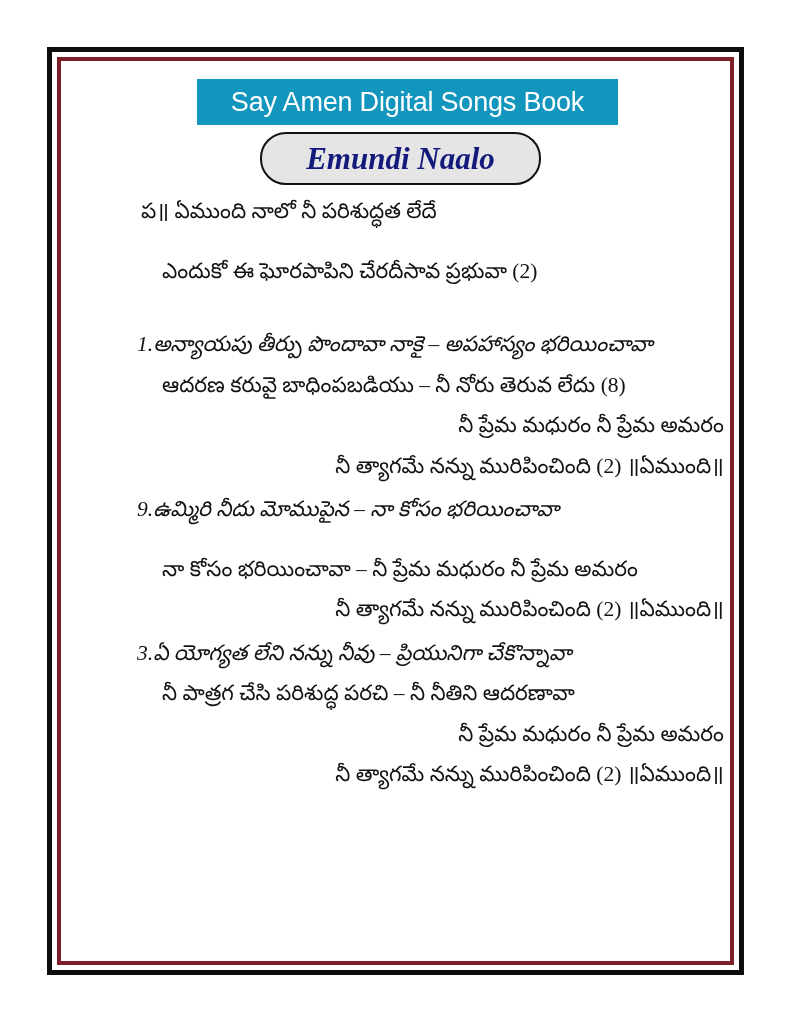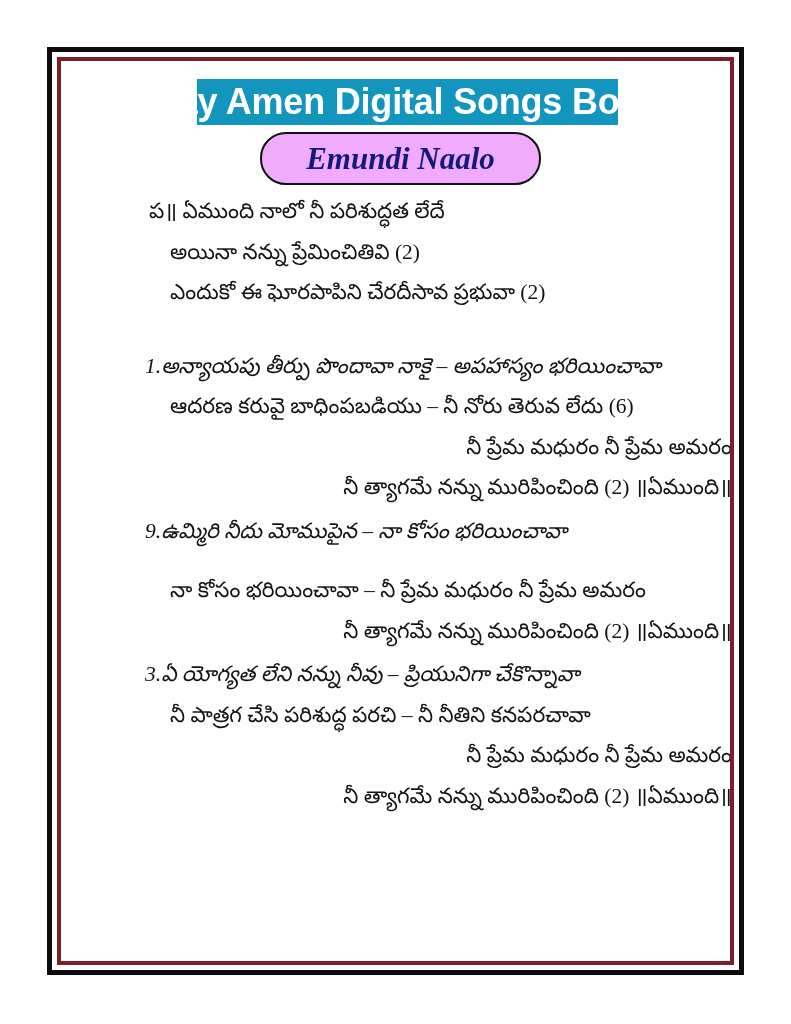--- a/index.html
+++ b/index.html
@@ -60,54 +60,54 @@
     width: 421px;
     height: 46px;
     background: #1396be;
     display: flex;
     align-items: center;
     justify-content: center;
   }
   .banner-text {
     color: #ffffff;
     font-family: "Liberation Sans", sans-serif;
-    font-size: 36px;
-    font-weight: bold;
+    font-size: 27px;
+    font-weight: normal;
     letter-spacing: -0.2px;
     white-space: nowrap;
   }
 
   
   .title-badge {
     position: absolute;
     left: 199px;
     top: 71px;
     width: 281px;
     height: 53px;
-    background: #f0abfc;
+    background: #e5e5e5;
     border: 2px solid #121212;
     border-radius: 26px;
     display: flex;
     align-items: center;
     justify-content: center;
     box-sizing: border-box;
   }
   .title-badge-text {
     color: #131a7c;
     font-family: "Liberation Serif", serif;
     font-size: 31px;
     font-weight: bold;
     font-style: italic;
     white-space: nowrap;
   }
 
   
   .lyrics {
     position: absolute;
-    left: 16px;
+    left: 8px;
     top: 140px;
     width: 100%;
     box-sizing: border-box;
     padding: 0 14px 0 14px;
   }
   .line {
     font-family: "Liberation Serif", "DejaVu Serif", serif;
     font-size: 21.5px;
     color: #121212;
     line-height: 1.0;
@@ -139,34 +139,33 @@
 
         <div class="title-badge">
           <span class="title-badge-text">Emundi Naalo</span>
         </div>
 
         <div class="lyrics">
 
           <div class="stanza">
             <div class="line pad-0">ప॥ ఏముంది నాలో నీ పరిశుద్ధత లేదే</div>
             <div class="sp-sm"></div>
-            <div class="line pad-1">అయినా నన్ను ప్రేమించితివి   (2)</div>
             <div class="sp-sm"></div>
             <div class="line pad-1">ఎందుకో ఈ ఘోరపాపిని చేరదీసావ ప్రభువా (2)</div>
           </div>
 
           <div class="sp-lg"></div>
 
 
           <div class="sp-lg"></div>
 
           <div class="stanza">
             <div class="line pad-3">1.అన్యాయపు తీర్పు పొందావా నాకై – అపహాస్యం భరియించావా</div>
             <div class="sp-sm"></div>
-            <div class="line pad-1">ఆదరణ కరువై బాధింపబడియు – నీ నోరు తెరువ లేదు  (6)</div>
+            <div class="line pad-1">ఆదరణ కరువై బాధింపబడియు – నీ నోరు తెరువ లేదు  (8)</div>
             <div class="sp-sm"></div>
             <div class="line pad-2">నీ ప్రేమ మధురం నీ ప్రేమ అమరం</div>
             <div class="sp-sm"></div>
             <div class="line pad-2">నీ త్యాగమే నన్ను మురిపించింది (2) ॥ఏముంది॥</div>
           </div>
 
           <div class="sp-md"></div>
 
           <div class="stanza">
             <div class="line pad-3">9.ఉమ్మిరి నీదు మోముపైన – నా కోసం భరియించావా</div>
@@ -175,21 +174,21 @@
             <div class="line pad-1">నా కోసం భరియించావా – నీ ప్రేమ మధురం నీ ప్రేమ అమరం</div>
             <div class="sp-sm"></div>
             <div class="line pad-2">నీ త్యాగమే నన్ను మురిపించింది (2) ॥ఏముంది॥</div>
           </div>
 
           <div class="sp-md"></div>
 
           <div class="stanza">
             <div class="line pad-3">3.ఏ యోగ్యత లేని నన్ను నీవు – ప్రియునిగా చేకొన్నావా</div>
             <div class="sp-sm"></div>
-            <div class="line pad-1">నీ పాత్రగ చేసి పరిశుద్ధ పరచి – నీ నీతిని కనపరచావా</div>
+            <div class="line pad-1">నీ పాత్రగ చేసి పరిశుద్ధ పరచి – నీ నీతిని ఆదరణావా</div>
             <div class="sp-sm"></div>
             <div class="line pad-2">నీ ప్రేమ మధురం నీ ప్రేమ అమరం</div>
             <div class="sp-sm"></div>
             <div class="line pad-2">నీ త్యాగమే నన్ను మురిపించింది (2) ॥ఏముంది॥</div>
           </div>
 
         </div>
 
       </div>
     </div>

